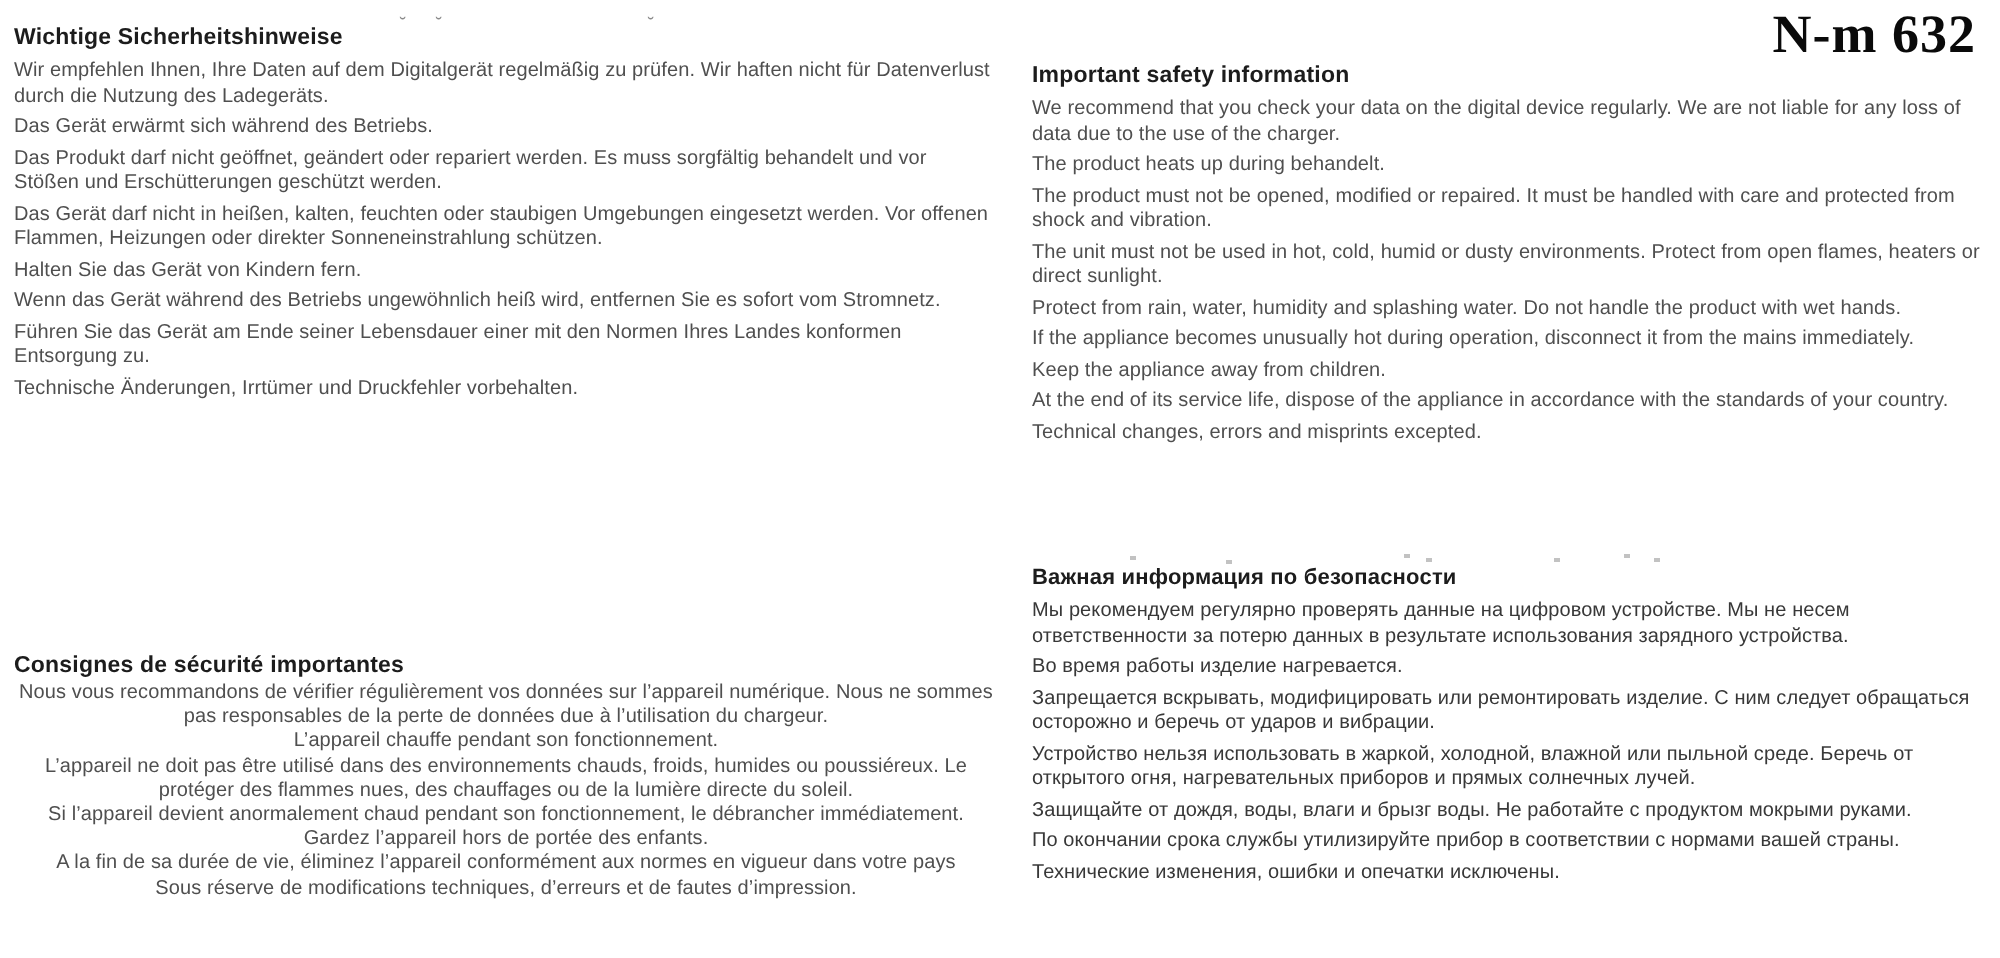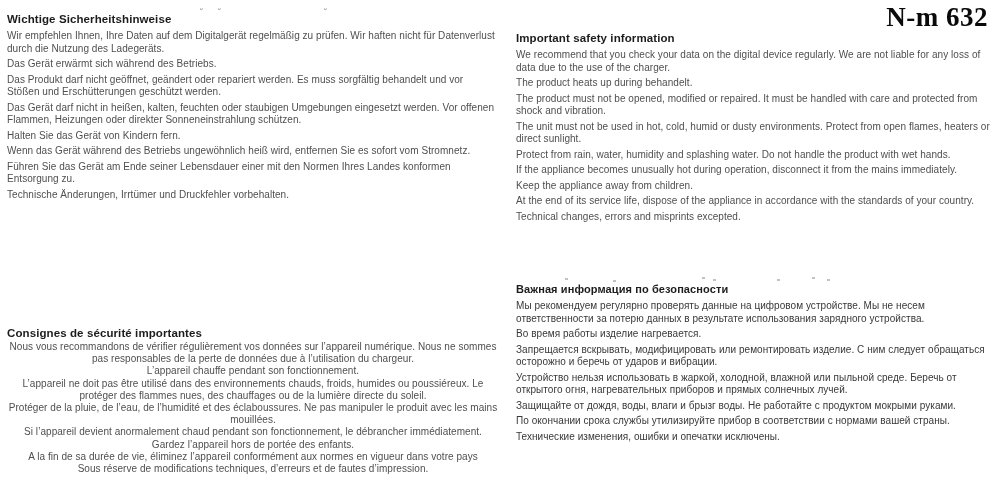--- a/index.html
+++ b/index.html
@@ -104,21 +104,20 @@
     <p>Keep the appliance away from children.</p>
     <p>At the end of its service life, dispose of the appliance in accordance with the standards of your country.</p>
     <p>Technical changes, errors and misprints excepted.</p>
   </section>
 
   <section class="sec fr">
     <h2>Consignes de sécurité importantes</h2>
     <p>Nous vous recommandons de vérifier régulièrement vos données sur l’appareil numérique. Nous ne sommes pas responsables de la perte de données due à l’utilisation du chargeur.</p>
     <p>L’appareil chauffe pendant son fonctionnement.</p>
     <p>L’appareil ne doit pas être utilisé dans des environnements chauds, froids, humides ou poussiéreux. Le protéger des flammes nues, des chauffages ou de la lumière directe du soleil.</p>
-    <p>Protéger de la pluie, de l’eau, de l’humidité et des éclaboussures. Ne pas manipuler le produit avec les mains mouillées.</p>
     <p>Si l’appareil devient anormalement chaud pendant son fonctionnement, le débrancher immédiatement.</p>
     <p>Gardez l’appareil hors de portée des enfants.</p>
     <p>A la fin de sa durée de vie, éliminez l’appareil conformément aux normes en vigueur dans votre pays</p>
     <p>Sous réserve de modifications techniques, d’erreurs et de fautes d’impression.</p>
   </section>
 
   <section class="sec ru">
     <h2>Важная информация по безопасности</h2>
     <p>Мы рекомендуем регулярно проверять данные на цифровом устройстве. Мы не несем ответственности за потерю данных в результате использования зарядного устройства.</p>
     <p>Во время работы изделие нагревается.</p>

